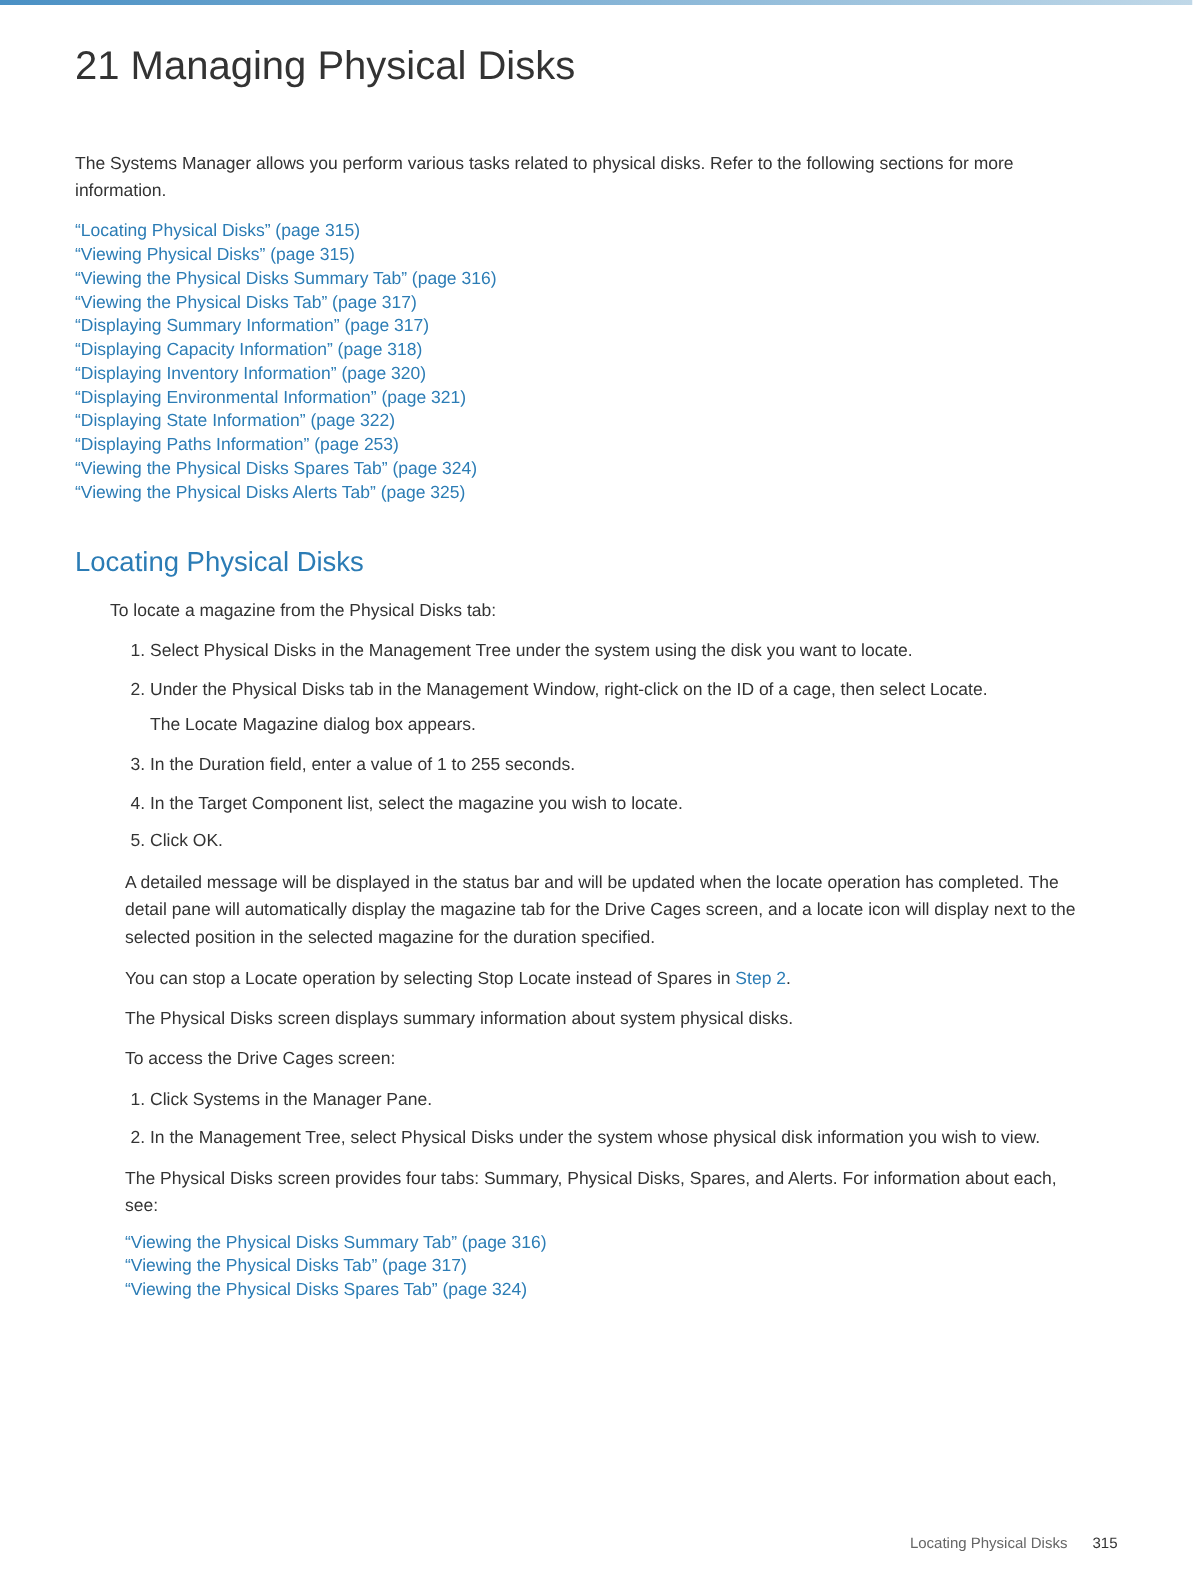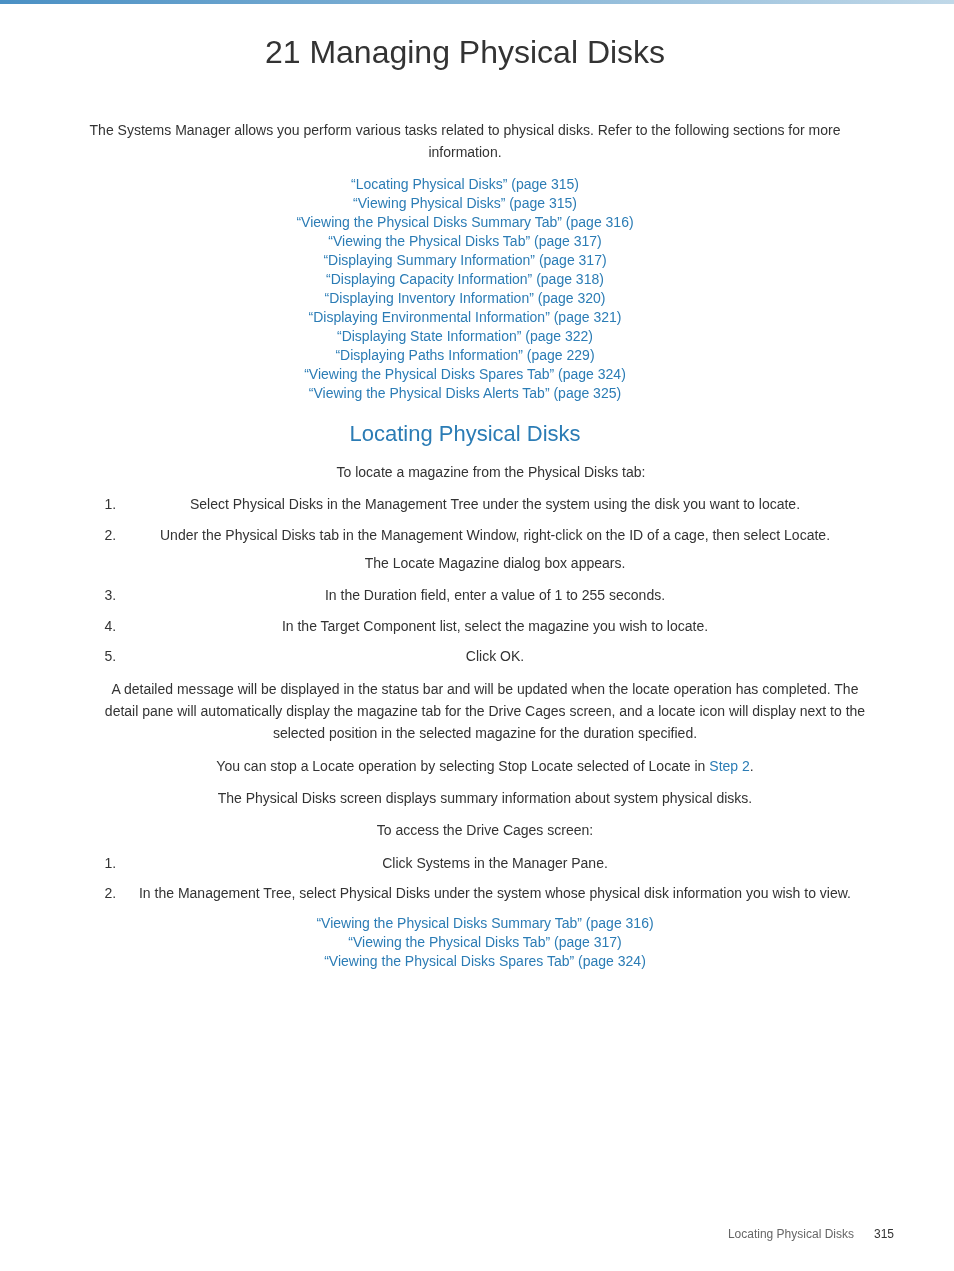--- a/index.html
+++ b/index.html
@@ -19,41 +19,40 @@
     }
 
     .top-border {
       height: 4px;
       background: linear-gradient(to right, #4a90c4, #c0d8e8);
       width: 100%;
     }
 
     .page-content {
       padding: 30px 84px 60px 60px;
-      text-align: center;
     }
 
     h1.chapter-title {
       font-size: 32px;
       font-weight: normal;
       color: #333;
       margin-bottom: 20px;
       border-bottom: none;
     }
 
     .intro-text {
       margin-bottom: 12px;
       line-height: 1.6;
       color: #333;
       margin-top: 48px;
     }
 
     .toc-list {
       list-style: none;
-      margin-bottom: 20px;
+      margin-bottom: 36px;
     }
 
     .toc-list li {
       margin-bottom: 3px;
     }
 
     .toc-list li a,
     .link {
       color: #2b7cb5;
       text-decoration: none;
@@ -62,21 +61,21 @@
 
     h2.section-title {
       font-size: 22px;
       font-weight: normal;
       color: #2b7cb5;
       margin-top: 10px;
       margin-bottom: 14px;
     }
 
     .section-intro {
-      margin-left: 52px;
+      margin-left: 28px;
       margin-bottom: 10px;
       line-height: 1.6;
     }
 
     .numbered-list {
       margin-left: 60px;
       margin-bottom: 10px;
     }
 
     .numbered-list li {
@@ -155,21 +154,21 @@
   <ul class="toc-list">
     <li><a href="#locating">“Locating Physical Disks” (page 315)</a></li>
     <li><a href="#viewing">“Viewing Physical Disks” (page 315)</a></li>
     <li><a href="#summary-tab">“Viewing the Physical Disks Summary Tab” (page 316)</a></li>
     <li><a href="#disks-tab">“Viewing the Physical Disks Tab” (page 317)</a></li>
     <li><a href="#summary-info">“Displaying Summary Information” (page 317)</a></li>
     <li><a href="#capacity-info">“Displaying Capacity Information” (page 318)</a></li>
     <li><a href="#inventory-info">“Displaying Inventory Information” (page 320)</a></li>
     <li><a href="#environmental-info">“Displaying Environmental Information” (page 321)</a></li>
     <li><a href="#state-info">“Displaying State Information” (page 322)</a></li>
-    <li><a href="#paths-info">“Displaying Paths Information” (page 229)</a></li>
+    <li><a href="#paths-info">“Displaying Paths Information” (page 253)</a></li>
     <li><a href="#spares-tab">“Viewing the Physical Disks Spares Tab” (page 324)</a></li>
     <li><a href="#alerts-tab">“Viewing the Physical Disks Alerts Tab” (page 325)</a></li>
   </ul>
 
   <h2 class="section-title" id="locating">Locating Physical Disks</h2>
 
   <p class="section-intro">To locate a magazine from the Physical Disks tab:</p>
 
   <ol class="numbered-list">
     <li>Select Physical Disks in the Management Tree under the system using the disk you want to locate.</li>
@@ -184,36 +183,39 @@
       <span>In the </span><b>Target Component</b><span> list, select the magazine you wish to locate.</span>
     </li>
     <li>
       <span>Click </span><b>OK</b><span>.</span>
     </li>
   </ol>
 
   <p class="body-text">A detailed message will be displayed in the status bar and will be updated when the locate operation has completed. The detail pane will automatically display the magazine tab for the Drive Cages screen, and a locate icon will display next to the selected position in the selected magazine for the duration specified.</p>
 
   <p class="body-text">
-    <span>You can stop a Locate operation by selecting </span><b>Stop Locate</b><span> selected of Locate in </span><a class="link" href="#locating-step-2">Step 2</a><span>.</span>
+    <span>You can stop a Locate operation by selecting </span><b>Stop Locate</b><span> instead of Spares in </span><a class="link" href="#locating-step-2">Step 2</a><span>.</span>
   </p>
 
 
   <p class="body-text">The Physical Disks screen displays summary information about system physical disks.</p>
   <p class="body-text">To access the Drive Cages screen:</p>
 
   <ol class="numbered-list">
     <li>
       <span>Click </span><b>Systems</b><span> in the Manager Pane.</span>
     </li>
     <li>
       <span>In the Management Tree, select </span><b>Physical Disks</b><span> under the system whose physical disk information you wish to view.</span>
     </li>
   </ol>
 
+  <p class="body-text">
+    <span>The Physical Disks screen provides four tabs: </span><b>Summary</b><span>, </span><b>Physical Disks</b><span>, </span><b>Spares</b><span>, and </span><b>Alerts</b><span>. For information about each, see:</span>
+  </p>
 
   <ul class="sub-links">
     <li><a href="#summary-tab">“Viewing the Physical Disks Summary Tab” (page 316)</a></li>
     <li><a href="#disks-tab">“Viewing the Physical Disks Tab” (page 317)</a></li>
     <li><a href="#spares-tab">“Viewing the Physical Disks Spares Tab” (page 324)</a></li>
   </ul>
 
 </div>
 
 <div class="page-footer">

